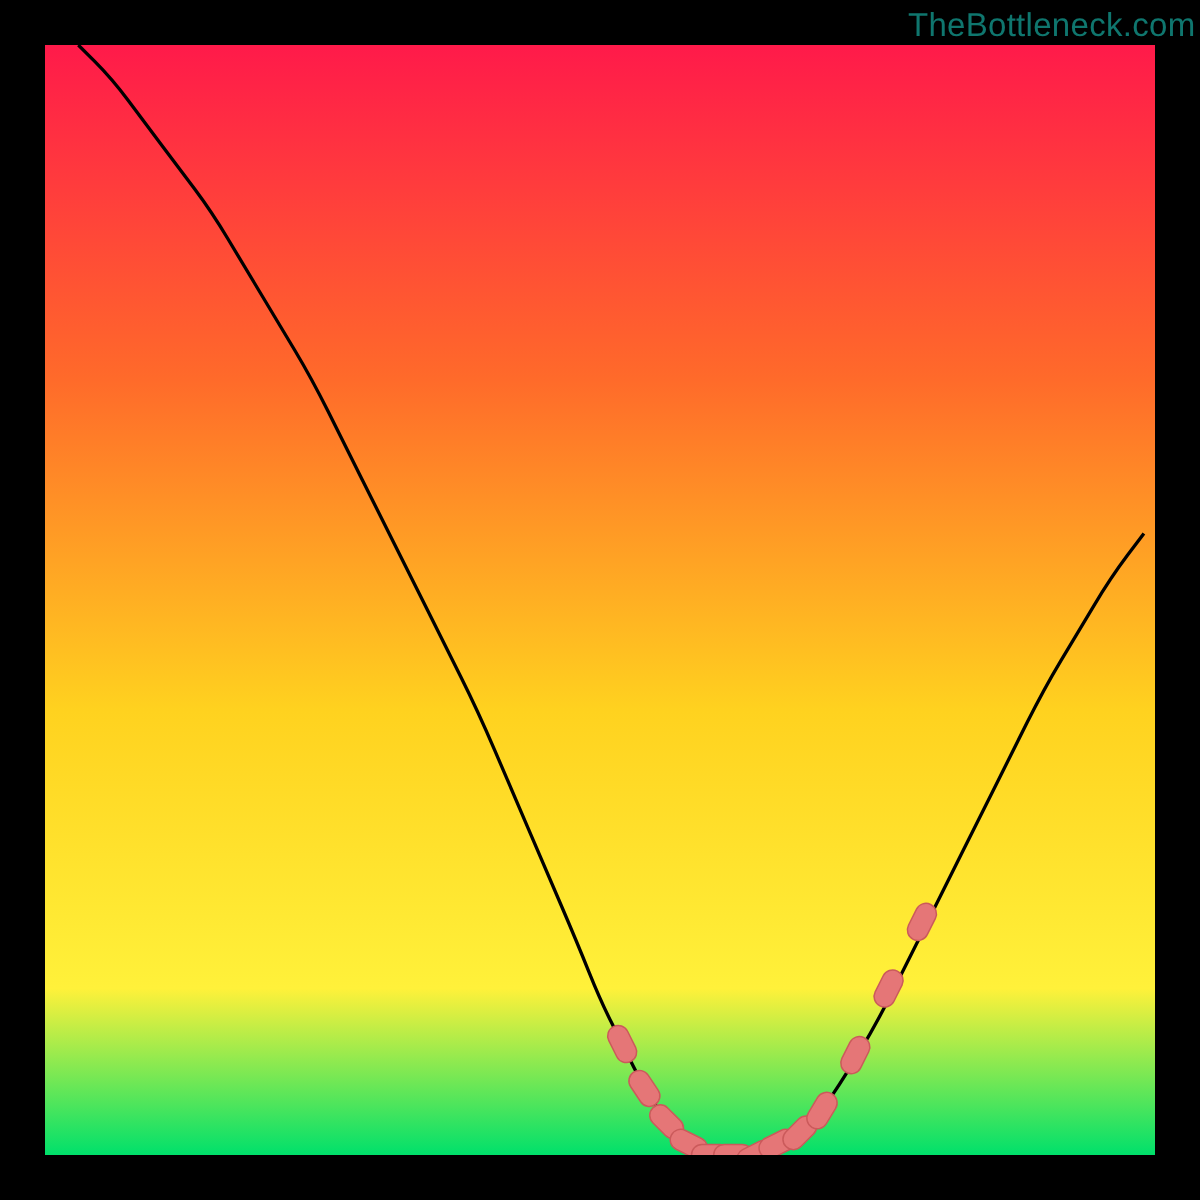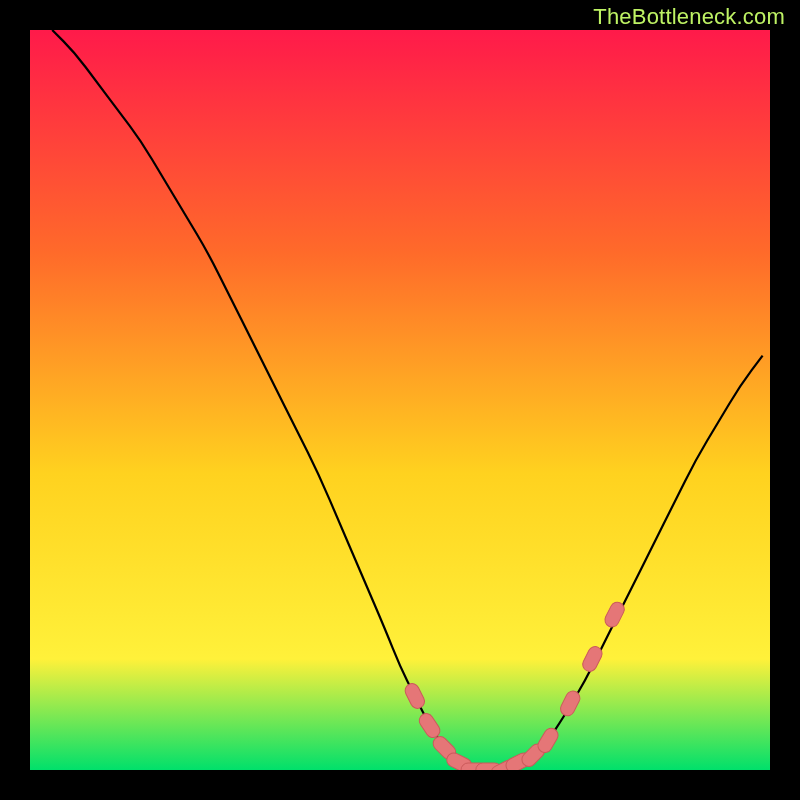--- a/index.html
+++ b/index.html
@@ -14,24 +14,24 @@
     position: absolute;
     left: 30px;
     top: 30px;
     width: 740px;
     height: 740px;
   }
   .plot-area svg { display: block; }
   .watermark {
     position: absolute;
     top: 4px;
-    right: 15px;
+    right: 3px;
     font-family: Arial, Helvetica, sans-serif;
     font-size: 22px;
-    color: #bef264;
+    color: #0f766e;
     font-weight: 400;
     letter-spacing: 0.2px;
   }
 </style>
 </head>
 <body>
 
 <div class="frame">
   <div class="watermark">TheBottleneck.com</div>
   <div class="plot-area">

